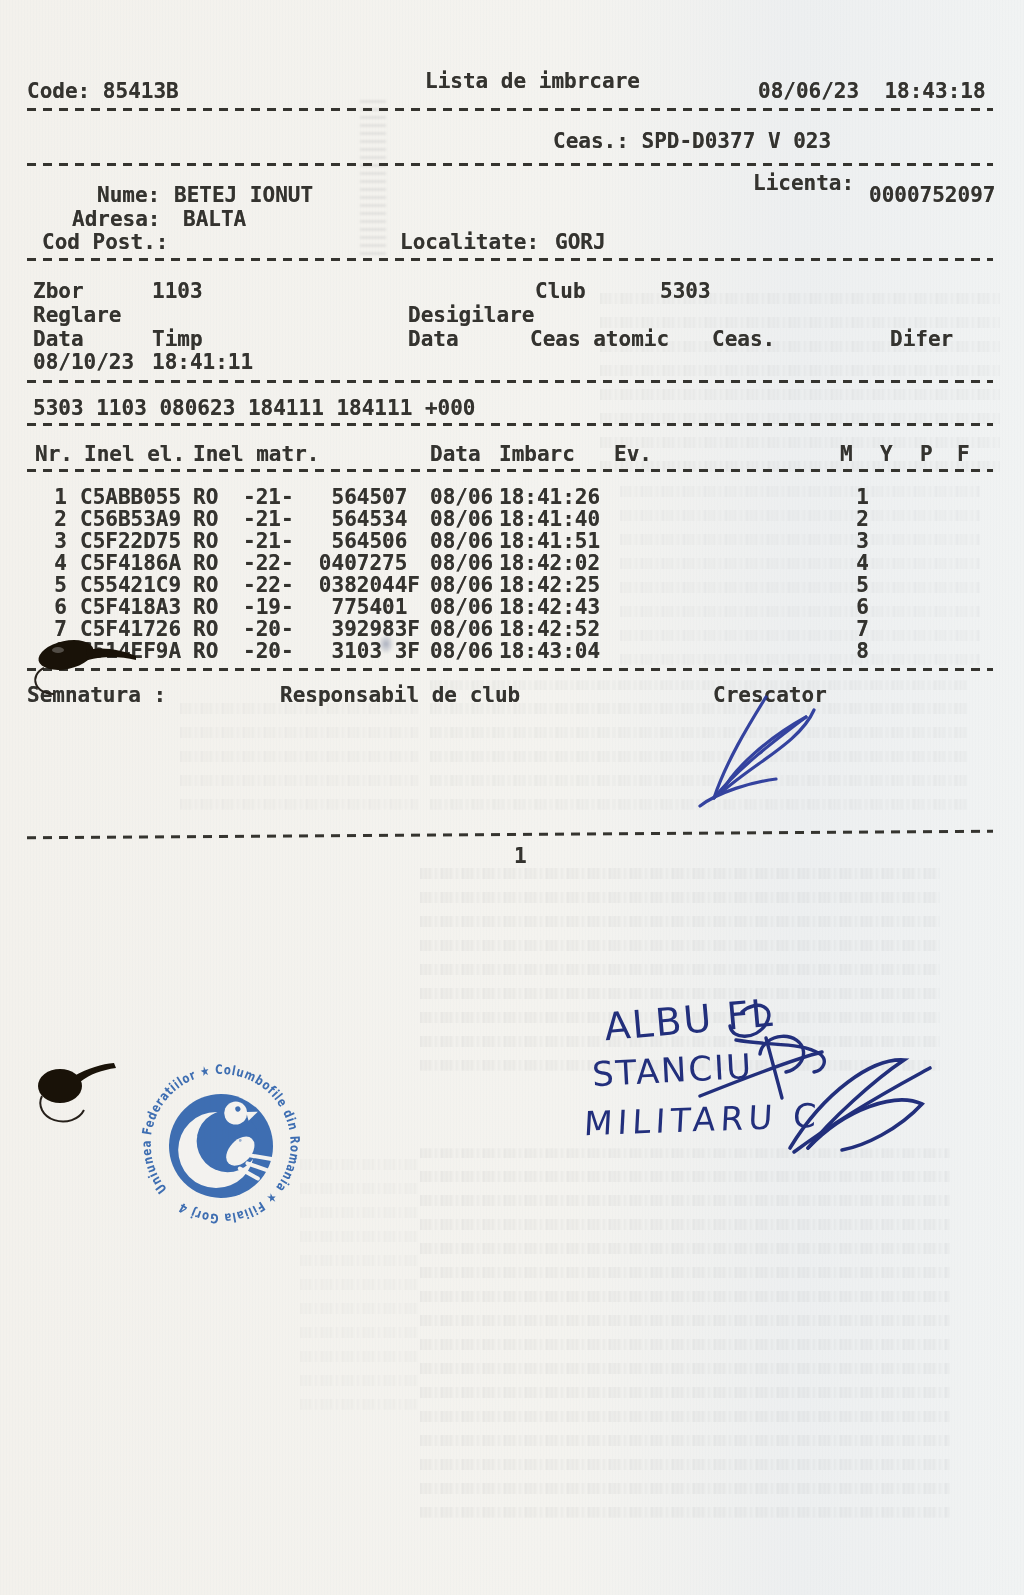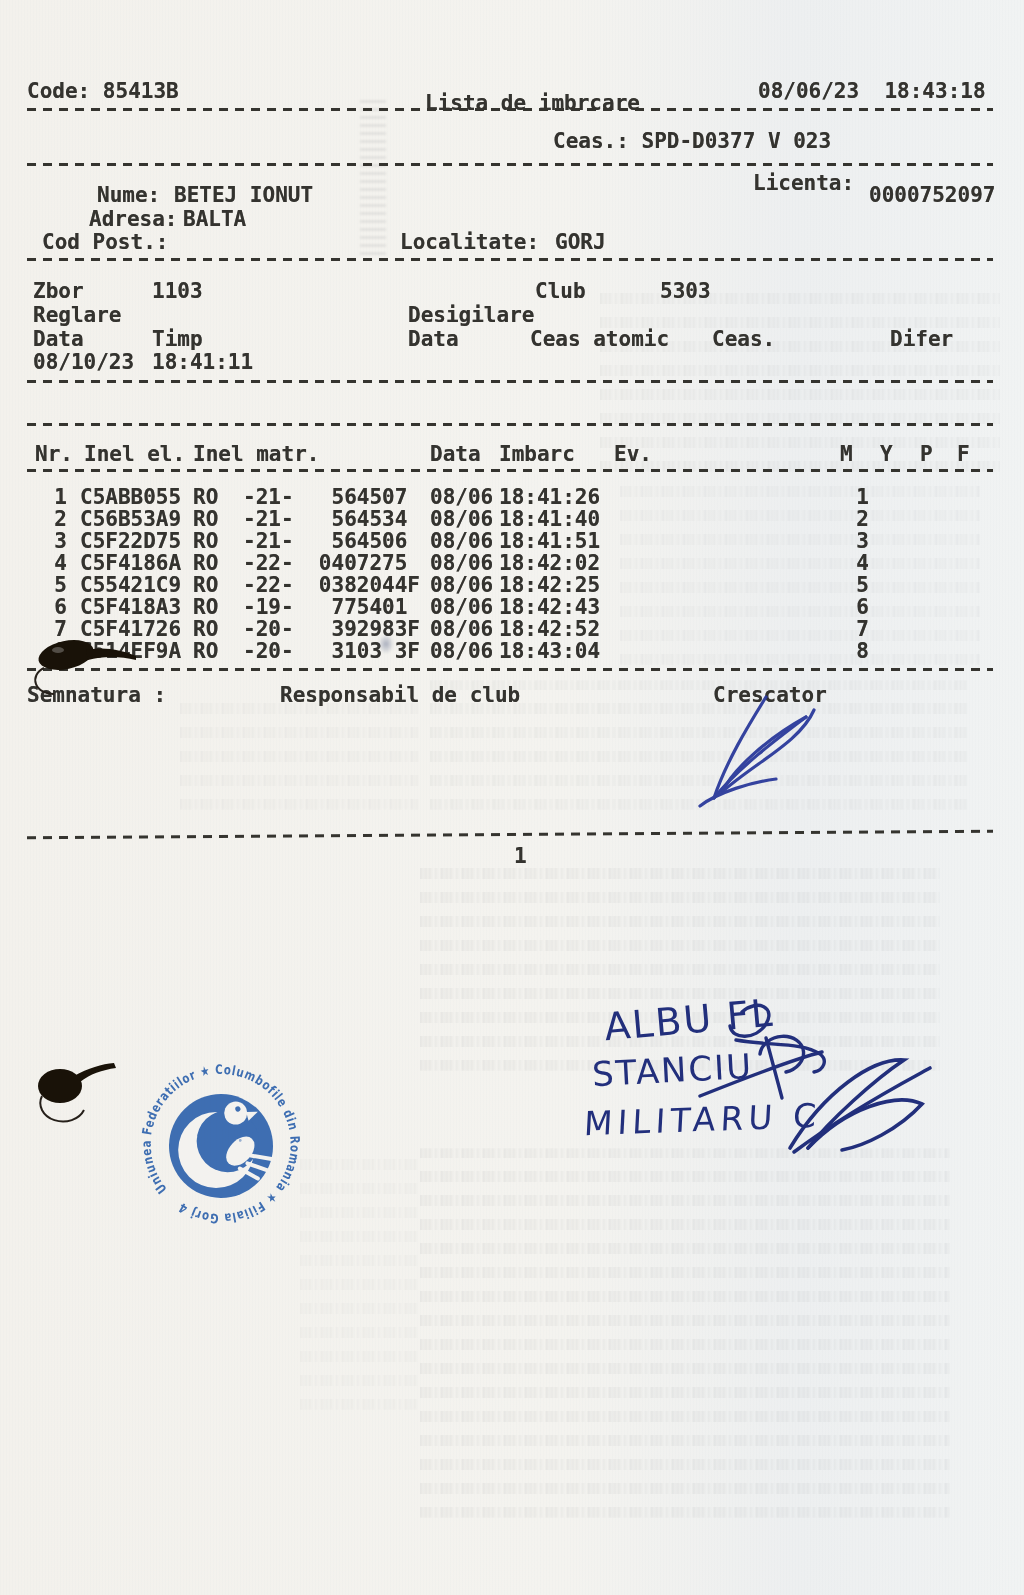--- a/index.html
+++ b/index.html
@@ -15,27 +15,27 @@
   .t{
     position:absolute;white-space:pre;
     font:700 21px/22px "DejaVu Sans Mono",monospace;
     color:#34332f;text-shadow:0 0 .5px rgba(52,51,47,.6);text-align:center;
   }
   .dash{
     position:absolute;left:27px;width:966px;height:3px;
     background:repeating-linear-gradient(90deg,#35342f 0 9px,transparent 9px 16px);
   }
   
-  #t-code{left:27px;top:80px}   #t-title{left:425px;top:92px}  #t-datetime{left:758px;top:80px}
+  #t-code{left:27px;top:80px}   #t-title{left:425px;top:70px}  #t-datetime{left:758px;top:80px}
   #dash1{top:108px}
   #t-device{left:27px;top:130px} #t-clock{left:553px;top:130px}
   #dash2{top:163px}
   #t-nume-l{left:97px;top:184px}  #t-nume{left:174px;top:184px}
   #t-licenta-l{left:753px;top:172px} #t-licenta{left:869px;top:184px}
-  #t-adresa-l{left:89px;top:208px}   #t-adresa{left:183px;top:208px}
+  #t-adresa-l{left:72px;top:208px}   #t-adresa{left:183px;top:208px}
   #t-coord{left:563px;top:208px}
   #t-codpost{left:42px;top:231px} #t-localit-l{left:400px;top:231px} #t-localit{left:555px;top:231px}
   #dash3{top:258px}
   #t-zbor-l{left:33px;top:280px} #t-zbor{left:152px;top:280px}
   #t-club-l{left:535px;top:280px} #t-club{left:660px;top:280px}
   #t-reglare{left:33px;top:304px} #t-desigilare{left:408px;top:304px}
   #t-hdata1{left:33px;top:328px} #t-htimp{left:152px;top:328px} #t-hdata2{left:408px;top:328px}
   #t-hceasat{left:530px;top:328px} #t-hceas{left:712px;top:328px} #t-hdifer{left:890px;top:328px}
   #t-rdata{left:33px;top:351px} #t-rtimp{left:152px;top:351px}
   #dash4{top:380px}
@@ -131,20 +131,21 @@
   <span class="t" id="t-desigilare">Desigilare</span>
   <span class="t" id="t-hdata1">Data</span>
   <span class="t" id="t-htimp">Timp</span>
   <span class="t" id="t-hdata2">Data</span>
   <span class="t" id="t-hceasat">Ceas atomic</span>
   <span class="t" id="t-hceas">Ceas.</span>
   <span class="t" id="t-hdifer">Difer</span>
   <span class="t" id="t-rdata">08/10/23</span>
   <span class="t" id="t-rtimp">18:41:11</span>
   <div class="dash" id="dash4"></div>
+  <span class="t" id="t-summary">5303 1103 080623 184111 184111 +000</span>
   <div class="dash" id="dash5"></div>
 
   <div class="thead">
     <span class="c" id="th-nr">Nr.</span>
     <span class="c" id="th-inel">Inel el.</span>
     <span class="c" id="th-matr">Inel matr.</span>
     <span class="c" id="th-data">Data</span>
     <span class="c" id="th-imbarc">Imbarc</span>
     <span class="c" id="th-ev">Ev.</span>
     <span class="c" id="th-m">M</span>

